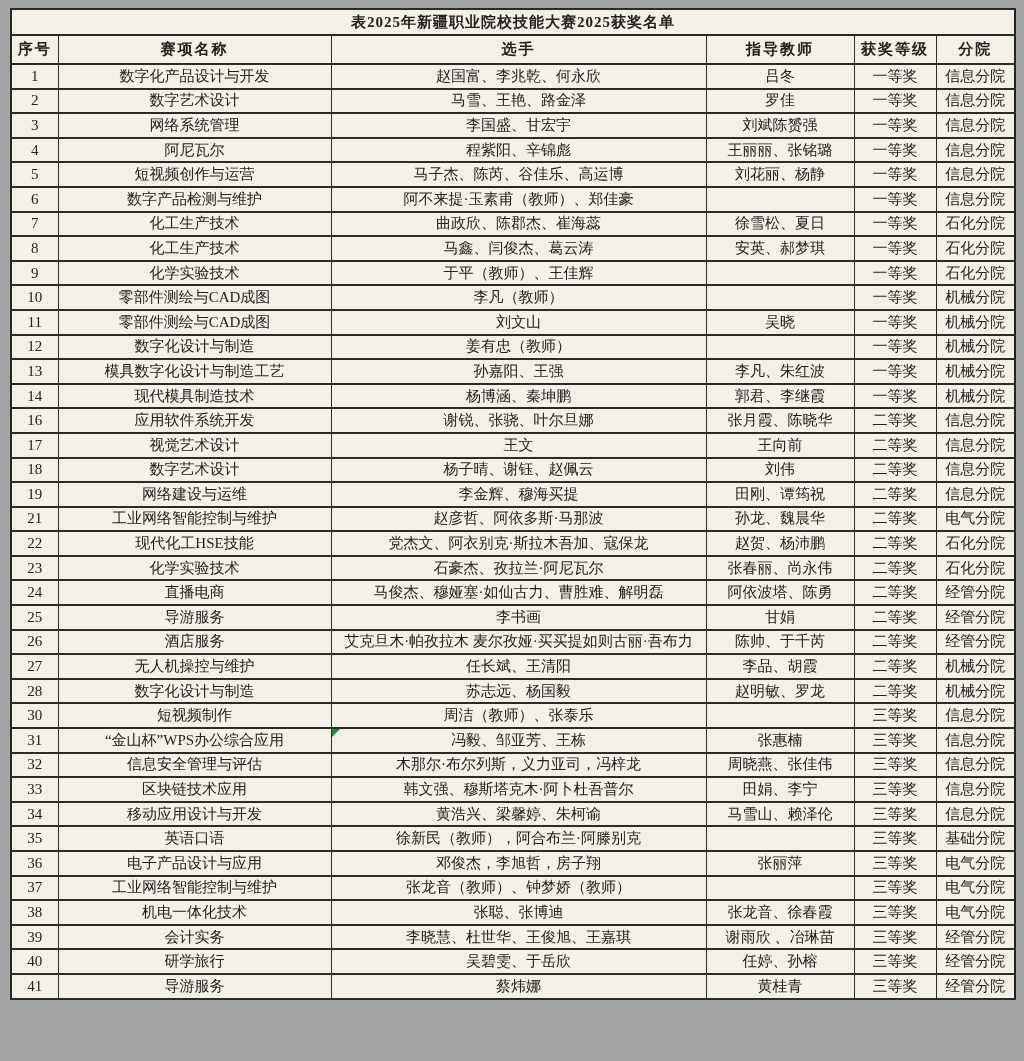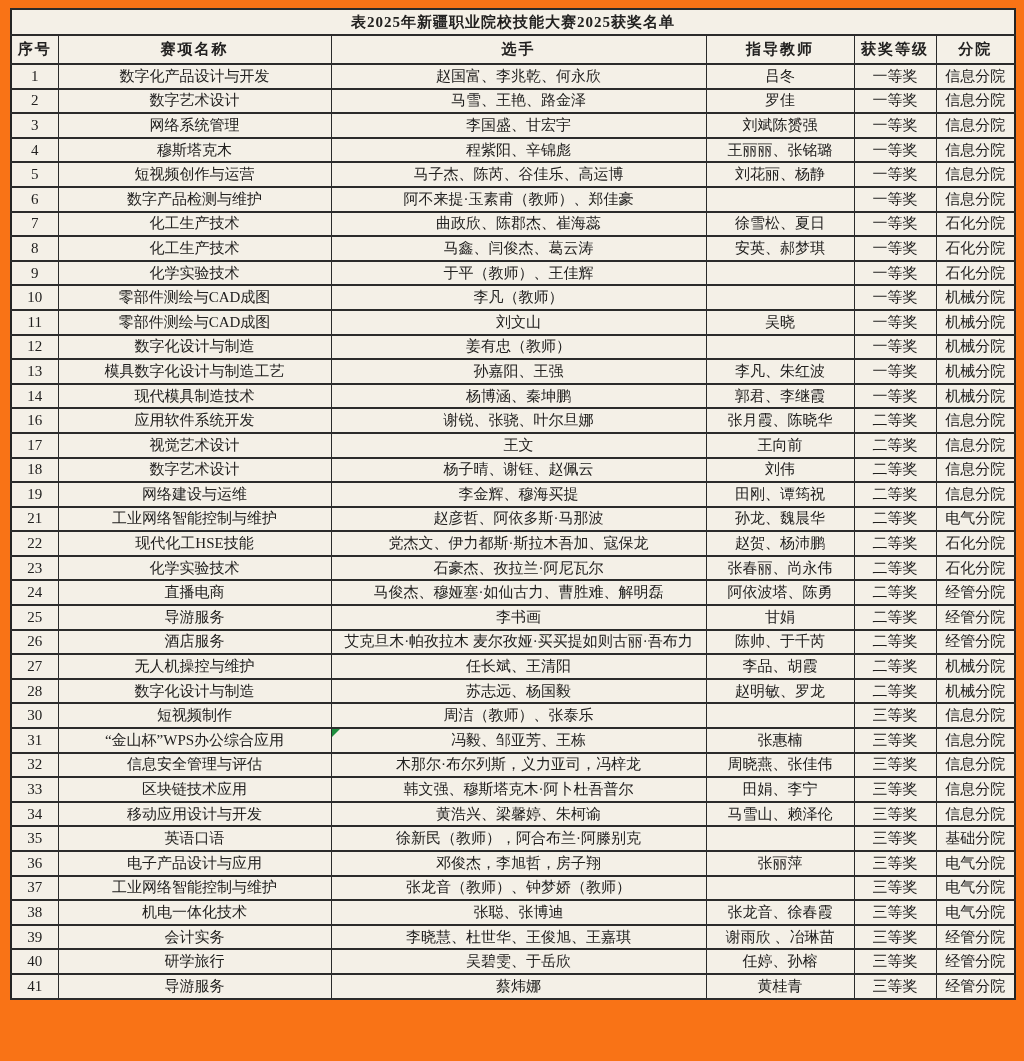--- a/index.html
+++ b/index.html
@@ -7,21 +7,21 @@
     padding: 0;
     width: 1024px;
     height: 1061px;
     background: #f3eee5;
     font-family: "Liberation Serif", "DejaVu Serif", serif;
   }
   .sheet {
     position: relative;
     width: 1024px;
     height: 1061px;
-    background: #f97316;
+    background: #a3a3a3;
     overflow: hidden;
   }
   table.award {
     position: absolute;
     left: 10px;
     top: 8px;
     width: 1004px;
     border-collapse: collapse;
     table-layout: fixed;
     background: #f4f0e7;
@@ -109,21 +109,21 @@
         <tr>
           <td>3</td>
           <td>网络系统管理</td>
           <td>李国盛、甘宏宇</td>
           <td>刘斌陈赟强</td>
           <td>一等奖</td>
           <td>信息分院</td>
         </tr>
         <tr>
           <td>4</td>
-          <td>穆斯塔克木</td>
+          <td>阿尼瓦尔</td>
           <td>程紫阳、辛锦彪</td>
           <td>王丽丽、张铭璐</td>
           <td>一等奖</td>
           <td>信息分院</td>
         </tr>
         <tr>
           <td>5</td>
           <td>短视频创作与运营</td>
           <td>马子杰、陈芮、谷佳乐、高运博</td>
           <td>刘花丽、杨静</td>
@@ -238,21 +238,21 @@
           <td>21</td>
           <td>工业网络智能控制与维护</td>
           <td>赵彦哲、阿依多斯·马那波</td>
           <td>孙龙、魏晨华</td>
           <td>二等奖</td>
           <td>电气分院</td>
         </tr>
         <tr>
           <td>22</td>
           <td>现代化工HSE技能</td>
-          <td>党杰文、伊力都斯·斯拉木吾加、寇保龙</td>
+          <td>党杰文、阿衣别克·斯拉木吾加、寇保龙</td>
           <td>赵贺、杨沛鹏</td>
           <td>二等奖</td>
           <td>石化分院</td>
         </tr>
         <tr>
           <td>23</td>
           <td>化学实验技术</td>
           <td>石豪杰、孜拉兰·阿尼瓦尔</td>
           <td>张春丽、尚永伟</td>
           <td>二等奖</td>

